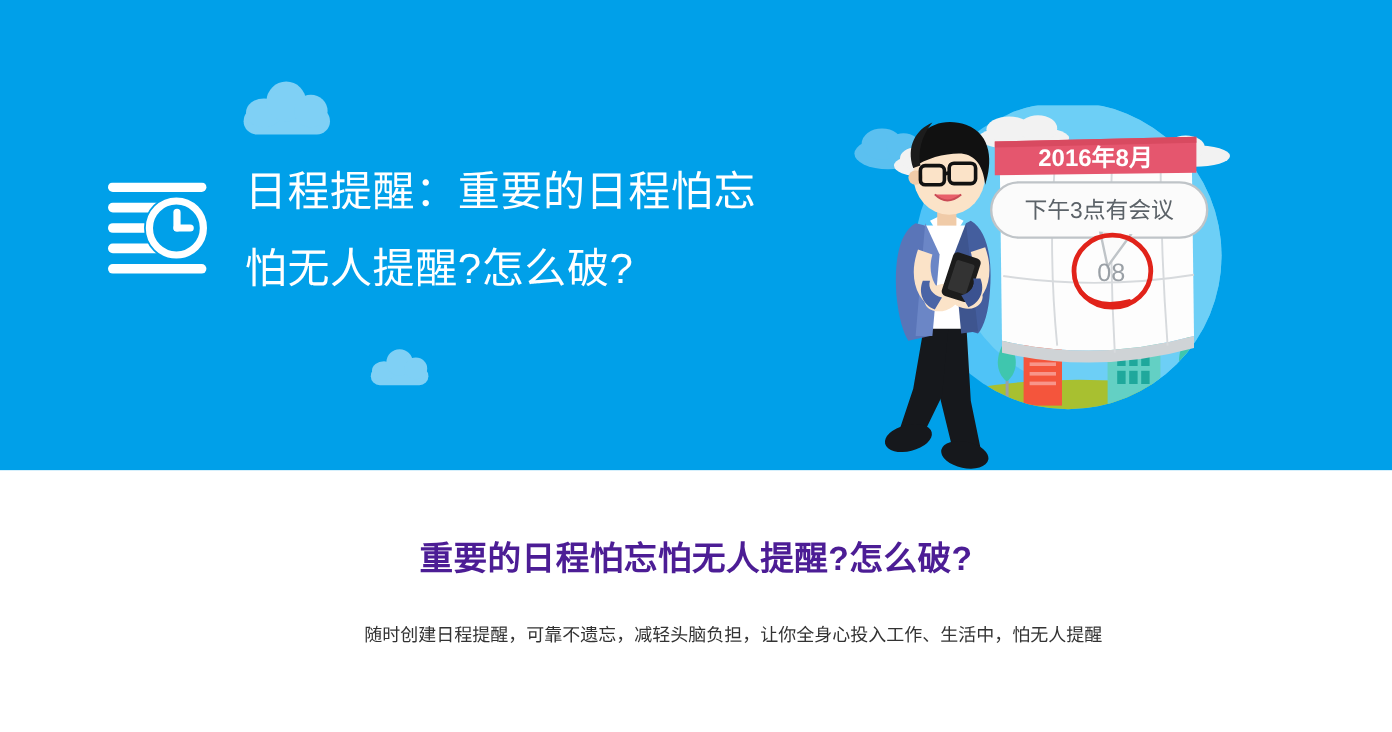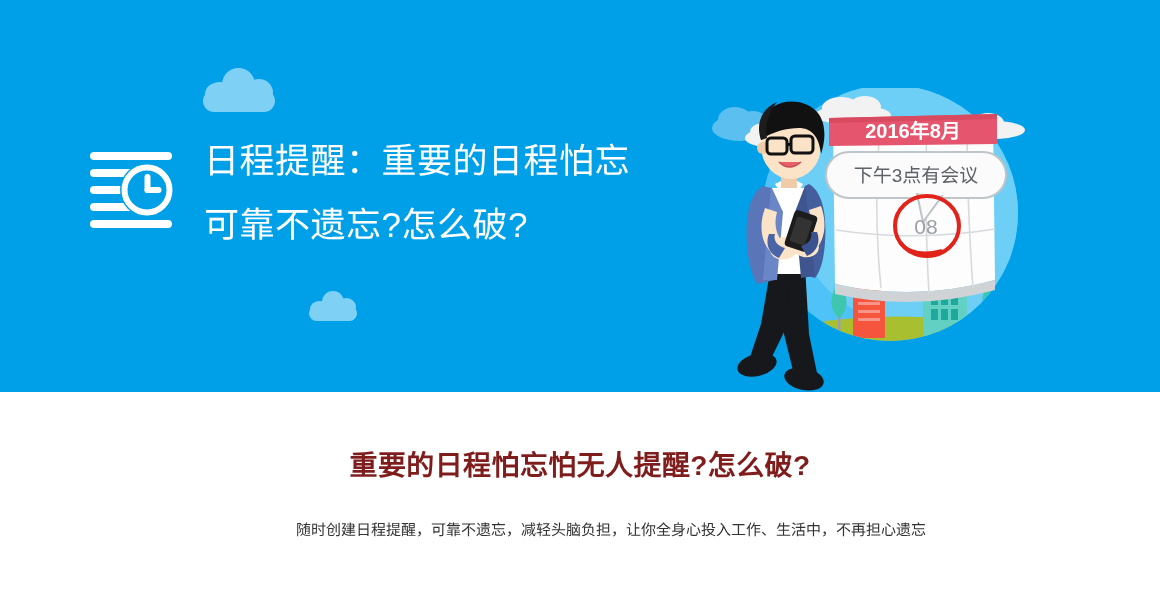--- a/index.html
+++ b/index.html
@@ -51,21 +51,21 @@
 
   
   .illus { position:absolute; left:705px; top:88px; width:370px; height:304px; }
 
   
   .lower { position:absolute; left:0; top:392px; width:1160px; height:218px; background:#ffffff; }
 
   .section-heading {
     position:absolute; left:0; top:51px; width:1160px;
     text-align:center;
-    color:#7f1d1d;
+    color:#4c1d95;
     font-size:28px; font-weight:700;
     letter-spacing:0.4px;
   }
   .section-desc {
     position:absolute; left:296px; top:124px; width:630px;
     text-align:center;
     color:#333333;
     font-size:15px; font-weight:400; line-height:27px;
   }
 </style>
@@ -99,21 +99,21 @@
           <rect x="0" y="68" width="82" height="8" rx="4"></rect>
         </g>
         <circle cx="57" cy="38" r="27" fill="#00A0E9"></circle>
         <circle cx="57" cy="38" r="22.5" fill="none" stroke="#ffffff" stroke-width="6"></circle>
         <rect x="54.5" y="22" width="6" height="19" rx="3" fill="#ffffff"></rect>
         <rect x="54.5" y="35" width="17" height="6" rx="3" fill="#ffffff"></rect>
       </svg>
     </div>
 
     <div class="hero-title">日程提醒：重要的日程怕忘
-可靠不遗忘?怎么破?</div>
+怕无人提醒?怎么破?</div>
 
     <div class="illus">
       <svg width="370" height="304" viewBox="0 0 370 304" xmlns="http://www.w3.org/2000/svg">
         <defs>
           <clipPath id="circleClip">
             <circle cx="185" cy="125" r="128"></circle>
           </clipPath>
           <clipPath id="groundClip">
             <circle cx="185" cy="125" r="128"></circle>
           </clipPath>
@@ -264,16 +264,16 @@
 
           <path d="M64 146 C 60 156 64 166 74 170 L 80 160 C 72 158 68 152 70 146 Z" fill="#4A64A6"></path>
           <path d="M112 144 C 116 154 112 164 102 168 L 96 158 C 104 156 108 150 106 144 Z" fill="#3B5290"></path>
         </g>
       </svg>
     </div>
   </div>
 
   <div class="lower">
     <div class="section-heading">重要的日程怕忘怕无人提醒?怎么破?</div>
-    <div class="section-desc">随时创建日程提醒，可靠不遗忘，减轻头脑负担，让你全身心投入工作、生活中，不再担心遗忘</div>
+    <div class="section-desc">随时创建日程提醒，可靠不遗忘，减轻头脑负担，让你全身心投入工作、生活中，怕无人提醒</div>
   </div>
 
 </div>
 
 </body></html>

